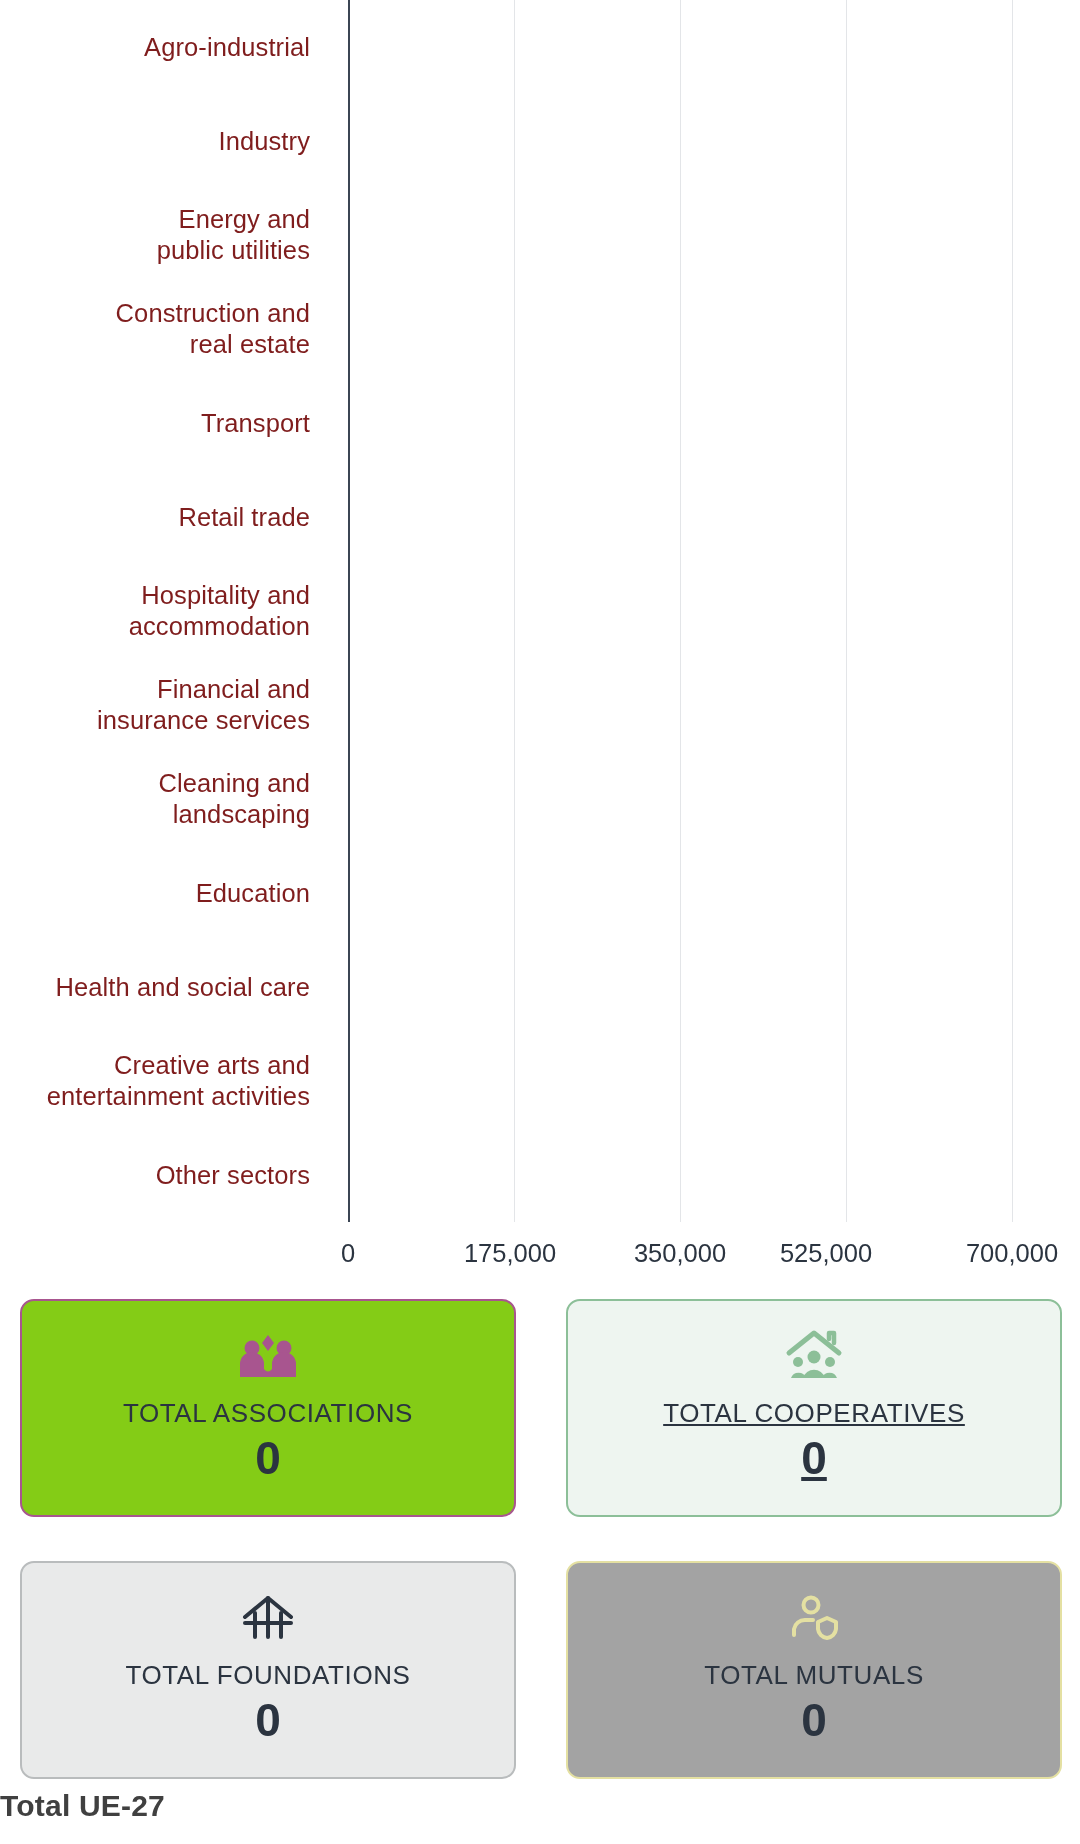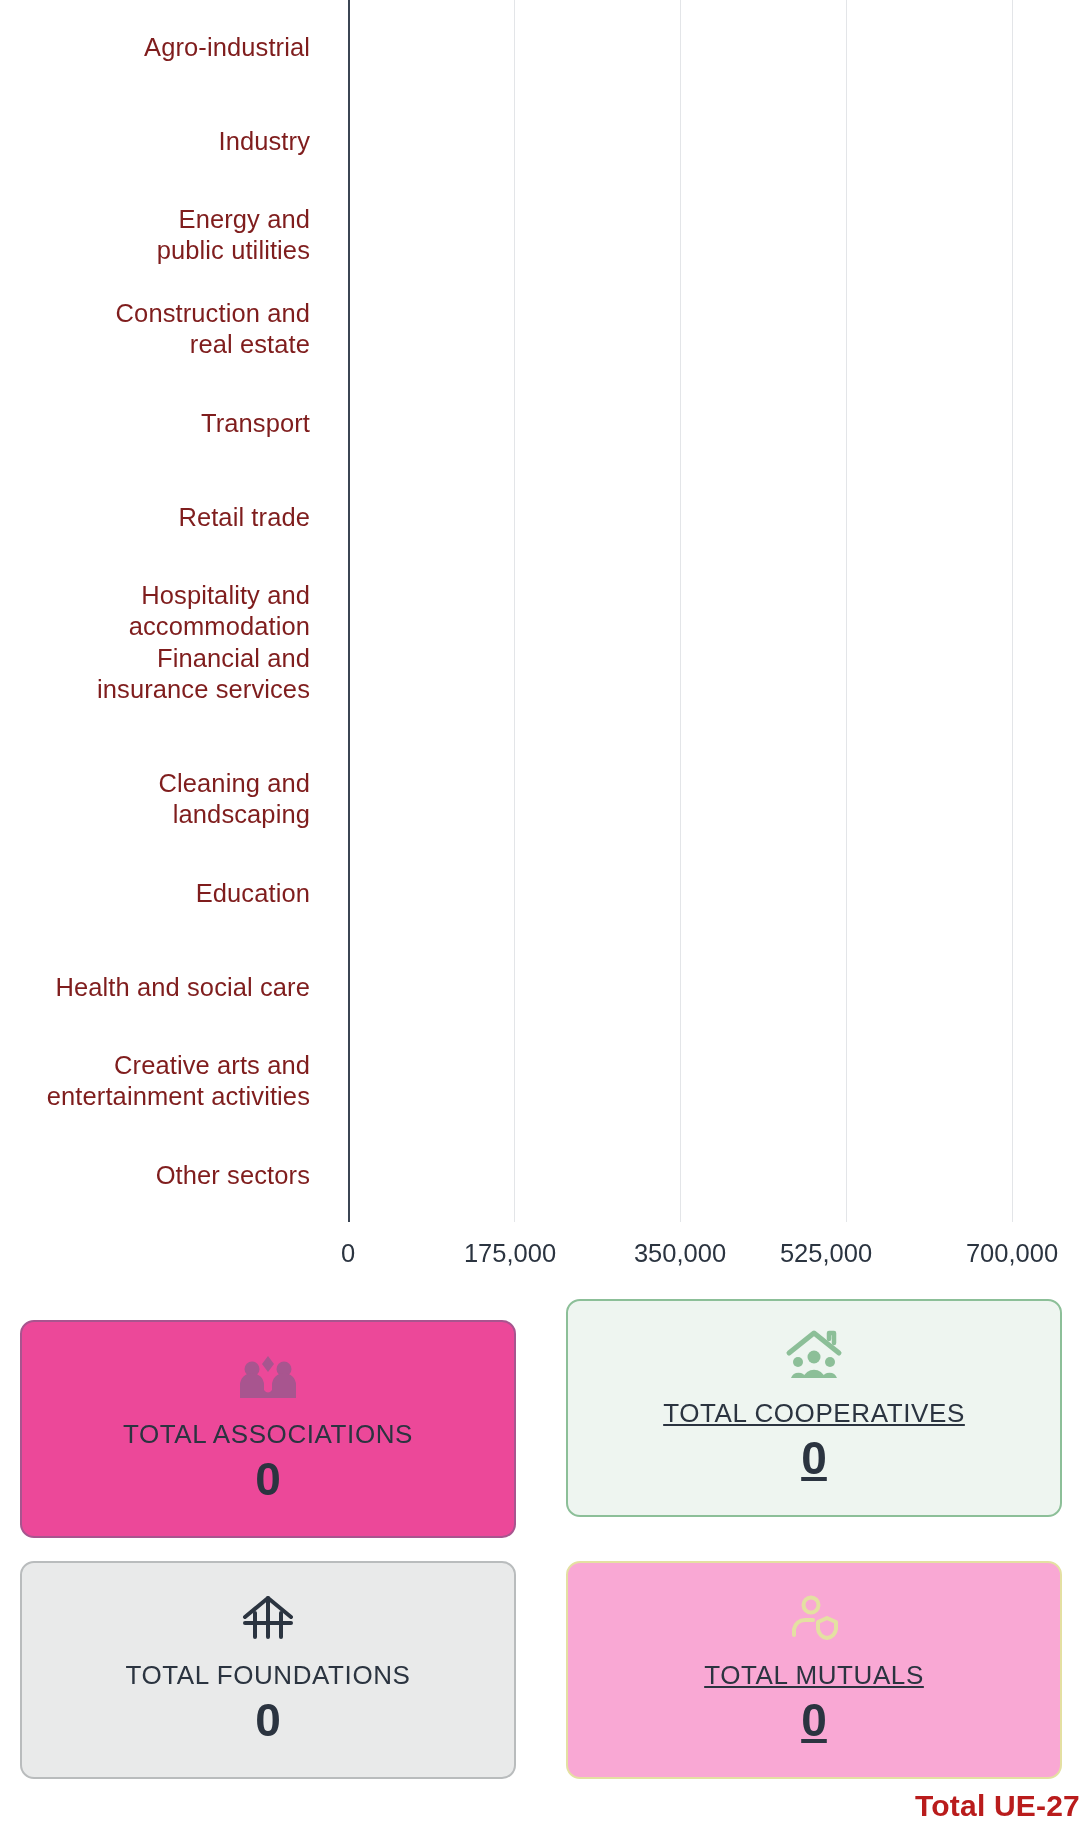--- a/index.html
+++ b/index.html
@@ -114,24 +114,24 @@
     align-items: center;
     justify-content: flex-start;
     padding-top: 24px;
   }
 
   .card.col-left  { left: 20px; }
   .card.col-right { left: 566px; }
   .card.row-top    { top: 0px; }
   .card.row-bottom { top: 262px; }
 
-  .card-assoc  { border-color: #a8558f; background: #ec4899; margin-top: 21px; }
+  .card-assoc  { border-color: #a8558f; background: #84cc16; }
   .card-coop   { border-color: #8cbf98; background: #eef5f0; text-decoration: underline; }
   .card-found  { border-color: #b9bcbd; background: #e9eaea; }
-  .card-mutual { border-color: #e4e0a2; background: #f9a8d4; text-decoration: underline; }
+  .card-mutual { border-color: #e4e0a2; background: #a3a3a3; }
 
   .card-icon {
     height: 62px;
     display: flex;
     align-items: center;
     justify-content: center;
   }
 
   .card-title {
     margin-top: 10px;
@@ -150,25 +150,25 @@
     color: #2b3440;
     text-align: center;
   }
 
   
   #footer-title {
     position: absolute;
     left: 0;
     top: 1786px;
     width: 1080px;
-    text-align: right;
+    text-align: left;
     font-size: 30px;
     line-height: 40px;
     font-weight: bold;
-    color: #b91c1c;
+    color: #404040;
     letter-spacing: 0.2px;
   }
 </style>
 </head>
 <body>
 
 <div id="page">
 
   <div id="chart-block">
 
@@ -187,21 +187,21 @@
         <div class="cat-label" style="top: 47px;">Agro-industrial</div>
         <div class="cat-label" style="top: 141px;">Industry</div>
         <div class="cat-label" style="top: 235px;">Energy and
 public utilities</div>
         <div class="cat-label" style="top: 329px;">Construction and
 real estate</div>
         <div class="cat-label" style="top: 423px;">Transport</div>
         <div class="cat-label" style="top: 517px;">Retail trade</div>
         <div class="cat-label" style="top: 611px;">Hospitality and
 accommodation</div>
-        <div class="cat-label" style="top: 674px;">Financial and
+        <div class="cat-label" style="top: 705px;">Financial and
 insurance services</div>
         <div class="cat-label" style="top: 799px;">Cleaning and
 landscaping</div>
         <div class="cat-label" style="top: 893px;">Education</div>
         <div class="cat-label" style="top: 987px;">Health and social care</div>
         <div class="cat-label" style="top: 1081px;">Creative arts and
 entertainment activities</div>
         <div class="cat-label" style="top: 1175px;">Other sectors</div>
       </div>
 

